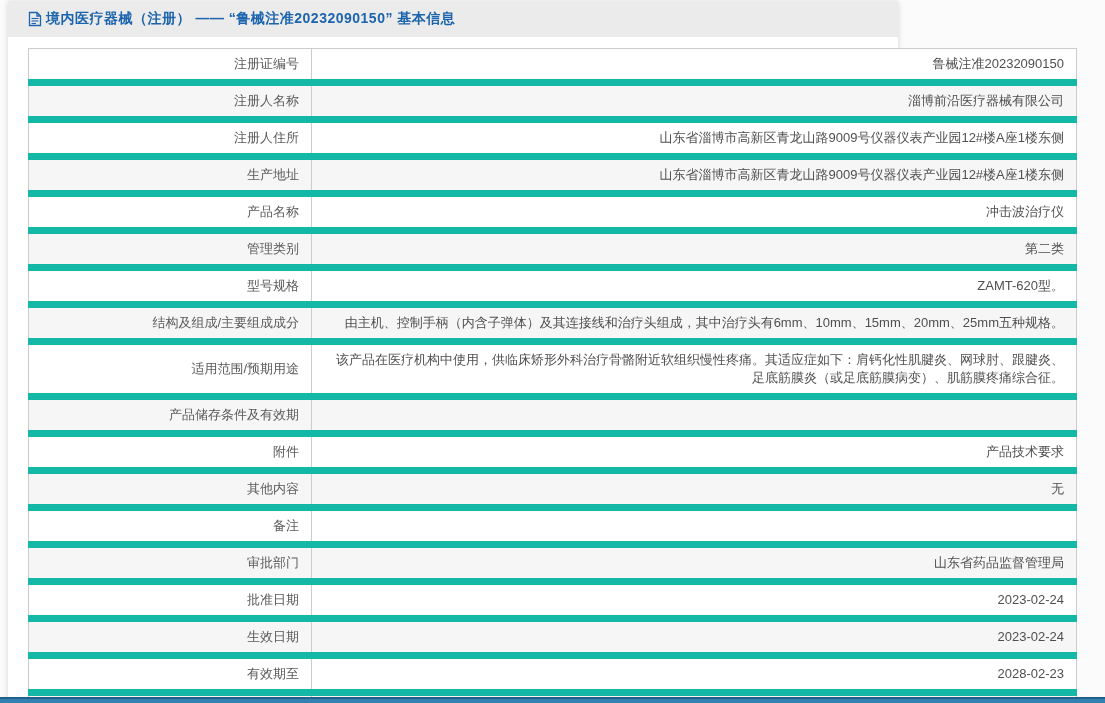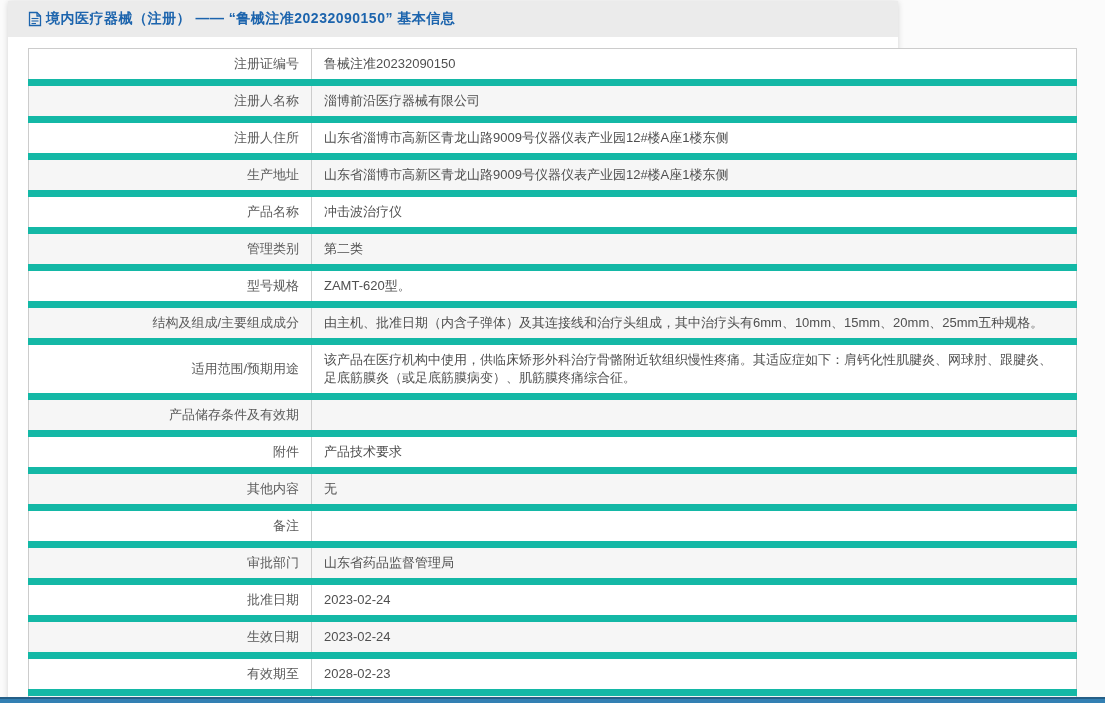--- a/index.html
+++ b/index.html
@@ -59,21 +59,21 @@
   table.info-table tr:first-child td { border-top: none; margin-top: 28px; }
   td.label {
     width: 258px;
     text-align: right;
     color: #5a5a5a;
     border-right: 1px solid #cccccc;
     white-space: nowrap;
   }
   td.value {
     color: #4f4f4f;
-    text-align: left;
+    text-align: right;
   }
   .note-icon {
     display: inline-block;
     width: 13px; height: 13px;
     border-radius: 50%;
     background: #3c3c3c;
     color: #ffffff;
     font-size: 10px;
     line-height: 13px;
     text-align: center;
@@ -138,21 +138,21 @@
           <tr>
             <td class="label"><span>管理类别</span></td>
             <td class="value"><span>第二类</span></td>
           </tr>
           <tr>
             <td class="label"><span>型号规格</span></td>
             <td class="value"><span>ZAMT-620型。</span></td>
           </tr>
           <tr>
             <td class="label"><span>结构及组成/主要组成成分</span></td>
-            <td class="value"><span>由主机、批准日期（内含子弹体）及其连接线和治疗头组成，其中治疗头有6mm、10mm、15mm、20mm、25mm五种规格。</span></td>
+            <td class="value"><span>由主机、控制手柄（内含子弹体）及其连接线和治疗头组成，其中治疗头有6mm、10mm、15mm、20mm、25mm五种规格。</span></td>
           </tr>
           <tr>
             <td class="label"><span>适用范围/预期用途</span></td>
             <td class="value"><span>该产品在医疗机构中使用，供临床矫形外科治疗骨骼附近软组织慢性疼痛。其适应症如下：肩钙化性肌腱炎、网球肘、跟腱炎、足底筋膜炎（或足底筋膜病变）、肌筋膜疼痛综合征。</span></td>
           </tr>
           <tr>
             <td class="label"><span>产品储存条件及有效期</span></td>
             <td class="value"><span></span></td>
           </tr>
           <tr>

